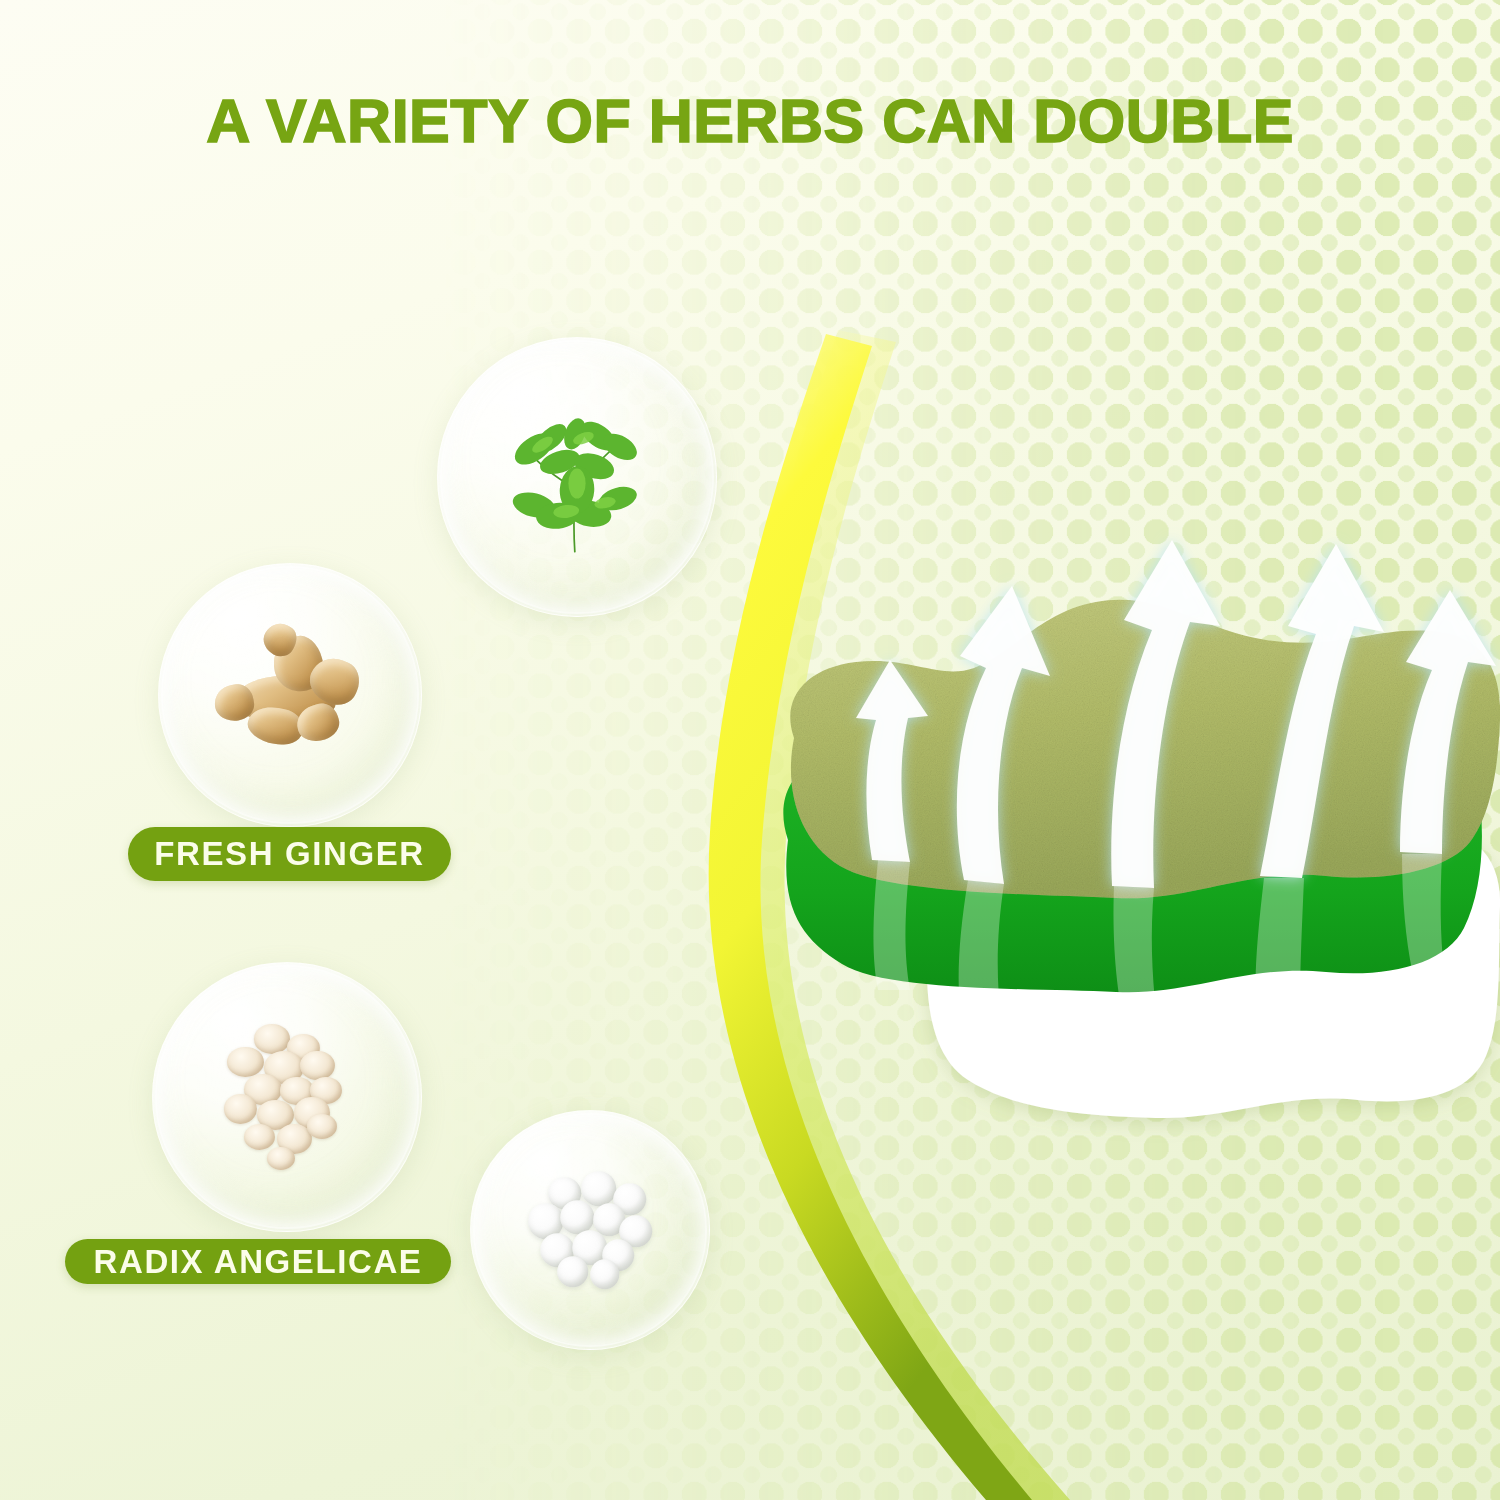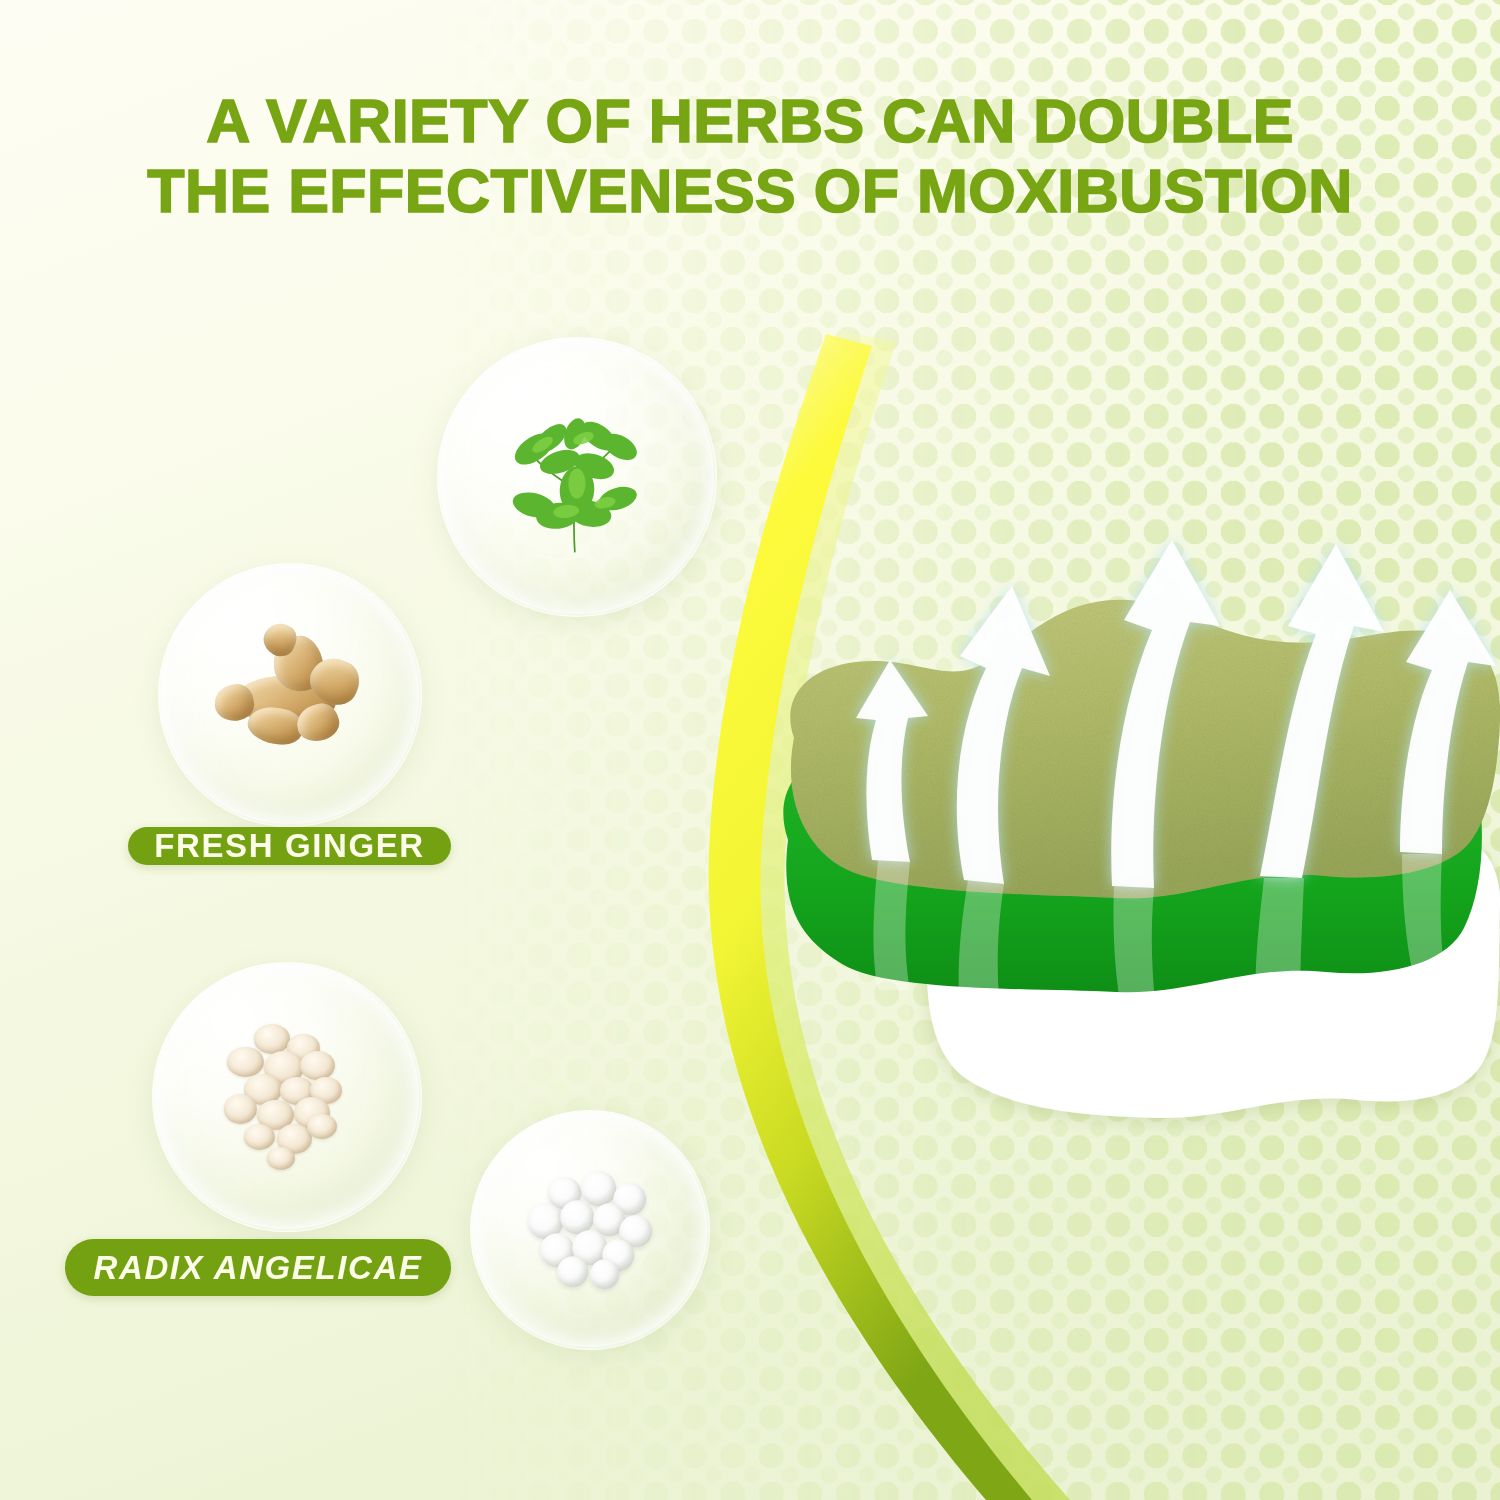--- a/index.html
+++ b/index.html
@@ -153,21 +153,20 @@
 
 <div id="stage">
 
   <div class="dots">
     <div class="dots-layer"></div>
     <div class="dots-layer small"></div>
   </div>
 
   <div class="headline">
     <span class="l1">A VARIETY OF HERBS CAN DOUBLE</span>
-    <span class="l2">THE EFFECTIVENESS OF MOXIBUSTION</span>
   </div>
 
   <svg class="sweep" viewBox="0 0 1500 1500">
     <defs>
       <linearGradient id="gsweep" x1="0" y1="0" x2="0.35" y2="1">
         <stop offset="0%" stop-color="#ffffff" stop-opacity="0"></stop>
         <stop offset="7%" stop-color="#fcfb7a" stop-opacity=".75"></stop>
         <stop offset="20%" stop-color="#fdfa3c"></stop>
         <stop offset="48%" stop-color="#f2f534"></stop>
         <stop offset="72%" stop-color="#c9da22"></stop>
@@ -304,21 +303,21 @@
     <div class="contents">
       <div class="gingerlump" style="left:16%; top:38%; width:62%; height:30%;"></div>
       <div class="gingerlump" style="left:40%; top:14%; width:30%; height:34%; transform:rotate(-14deg);"></div>
       <div class="gingerlump" style="left:62%; top:28%; width:30%; height:28%; transform:rotate(22deg);"></div>
       <div class="gingerlump" style="left:4%;  top:44%; width:24%; height:22%; transform:rotate(-8deg);"></div>
       <div class="gingerlump" style="left:24%; top:58%; width:34%; height:22%; transform:rotate(10deg);"></div>
       <div class="gingerlump" style="left:54%; top:56%; width:26%; height:22%; transform:rotate(-18deg);"></div>
       <div class="gingerlump" style="left:34%; top:6%;  width:20%; height:20%; transform:rotate(28deg);"></div>
     </div>
   </div>
-  <div class="pill" style="left:128px; top:827px; width:323px; height:38px; font-size:33px;">
+  <div class="pill" style="left:128px; top:827px; width:323px; height:54px; font-size:33px;">
     <span>FRESH GINGER</span>
   </div>
 
   <div class="bubble" style="left:152px; top:962px; width:268px; height:268px;">
     <div class="rim"></div>
     <div class="contents">
       <div class="slice" style="left:30%; top:6%;  width:22%; height:18%;"></div>
       <div class="slice" style="left:50%; top:12%; width:20%; height:17%;"></div>
       <div class="slice" style="left:14%; top:20%; width:22%; height:18%;"></div>
       <div class="slice" style="left:36%; top:22%; width:24%; height:20%;"></div>
@@ -328,21 +327,21 @@
       <div class="slice" style="left:64%; top:38%; width:19%; height:16%;"></div>
       <div class="slice" style="left:12%; top:48%; width:20%; height:18%;"></div>
       <div class="slice" style="left:32%; top:52%; width:22%; height:18%;"></div>
       <div class="slice" style="left:54%; top:50%; width:22%; height:19%;"></div>
       <div class="slice" style="left:24%; top:66%; width:19%; height:16%;"></div>
       <div class="slice" style="left:44%; top:66%; width:21%; height:18%;"></div>
       <div class="slice" style="left:62%; top:60%; width:18%; height:15%;"></div>
       <div class="slice" style="left:38%; top:80%; width:17%; height:14%;"></div>
     </div>
   </div>
-  <div class="pill" style="left:65px; top:1239px; width:386px; height:57px; font-size:33px;font-style:italic;">
+  <div class="pill" style="left:65px; top:1239px; width:386px; height:45px; font-size:33px;">
     <span>RADIX ANGELICAE</span>
   </div>
 
   <div class="bubble" style="left:470px; top:1110px; width:238px; height:238px;">
     <div class="rim"></div>
     <div class="contents">
       <div class="ball" style="left:22%; top:14%; width:22%; height:22%;"></div>
       <div class="ball" style="left:44%; top:10%; width:24%; height:24%;"></div>
       <div class="ball" style="left:66%; top:18%; width:22%; height:22%;"></div>
       <div class="ball" style="left:8%;  top:32%; width:24%; height:24%;"></div>

